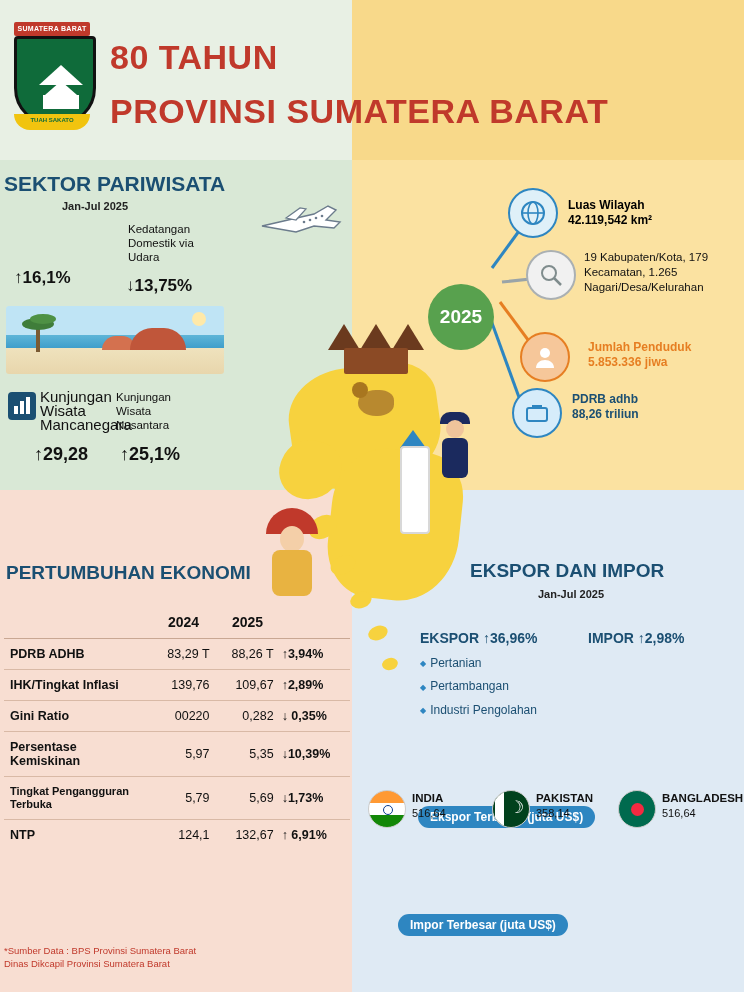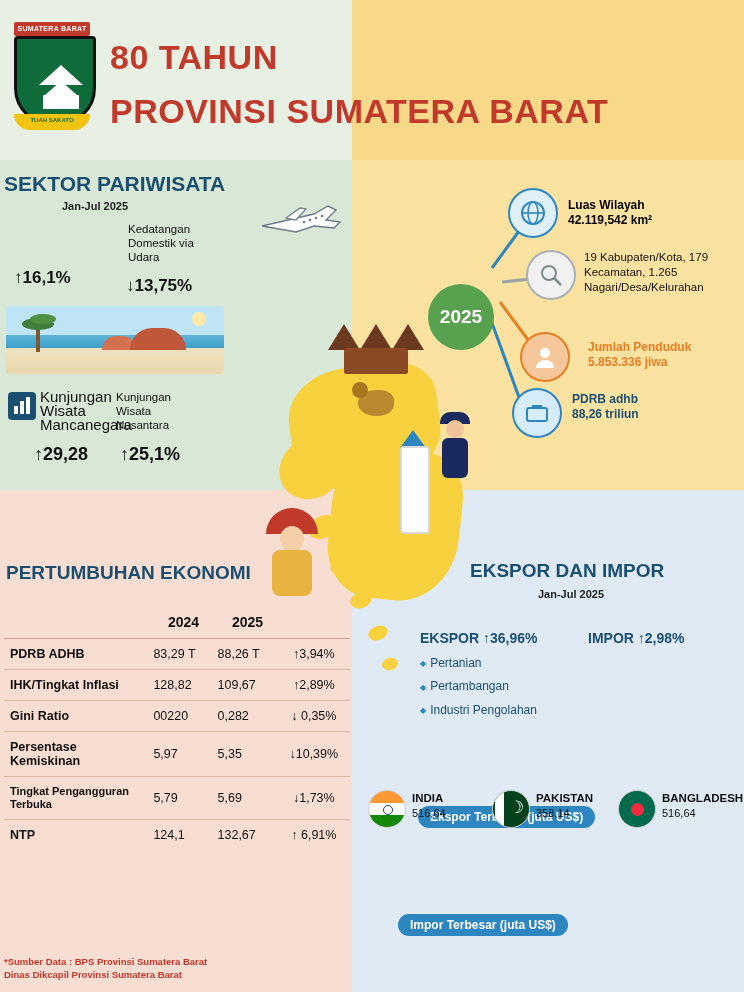--- a/index.html
+++ b/index.html
@@ -115,25 +115,25 @@
   .b-head{position:absolute;left:0px;top:2px;width:16px;height:16px;border-radius:50%;background:#a8761f;}
 
   
   #eco-title{position:absolute;left:6px;top:562px;font-size:19px;font-weight:bold;color:#1b4f72;}
   table.eco{position:absolute;left:4px;top:612px;width:346px;border-collapse:collapse;font-size:12.5px;color:#111;}
   table.eco th{font-weight:bold;font-size:14px;text-align:center;padding:2px 2px 8px 2px;}
   table.eco th.lbl{width:150px;}
   table.eco td{padding:8px 2px;border-top:1px solid #d9b9a6;}
   table.eco tr:first-child td{border-top:1px solid #c9a793;}
   table.eco td.lbl{text-align:left;font-weight:bold;padding-left:6px;}
-  table.eco td.num{width:58px;padding-right:6px;}
-  table.eco td.chg{text-align:center;width:66px;font-weight:normal;padding-right:4px;}
+  table.eco td.num{text-align:right;width:58px;padding-right:6px;}
+  table.eco td.chg{text-align:left;width:66px;font-weight:bold;padding-right:4px;}
   table.eco td.small{font-weight:bold;font-size:11px;line-height:13px;}
 
-  #source{position:absolute;left:4px;top:944px;font-size:9.5px;font-weight:bold;color:#c0392b;line-height:13px;margin-top:11px;}
+  #source{position:absolute;left:4px;top:944px;font-size:9.5px;font-weight:normal;color:#c0392b;line-height:13px;}
 
   
   #ei-title{position:absolute;left:470px;top:560px;font-size:19px;font-weight:bold;color:#1b4f72;}
   #ei-period{position:absolute;left:538px;top:588px;font-size:11px;font-weight:bold;color:#222;}
   #exp-h{position:absolute;left:420px;top:630px;font-size:14px;font-weight:bold;color:#1b4f72;}
   #imp-h{position:absolute;left:588px;top:630px;font-size:14px;font-weight:bold;color:#1b4f72;}
   .ei-list{position:absolute;font-size:12px;color:#1b4f72;line-height:23px;}
   #exp-l{left:420px;top:652px;}
   #imp-l{left:588px;top:652px;}
   .ei-list div::before{content:"\25C6";color:#2e86c1;font-size:8px;margin-right:4px;vertical-align:middle;}
@@ -321,21 +321,21 @@
     </thead>
     <tbody>
       <tr>
         <td class="lbl">PDRB ADHB</td>
         <td class="num">83,29 T</td>
         <td class="num">88,26 T</td>
         <td class="chg">↑3,94%</td>
       </tr>
       <tr>
         <td class="lbl">IHK/Tingkat Inflasi</td>
-        <td class="num">128,82</td>
+        <td class="num">139,76</td>
         <td class="num">109,67</td>
         <td class="chg">↑2,89%</td>
       </tr>
       <tr>
         <td class="lbl">Gini Ratio</td>
         <td class="num">00220</td>
         <td class="num">0,282</td>
         <td class="chg">↓ 0,35%</td>
       </tr>
       <tr>

